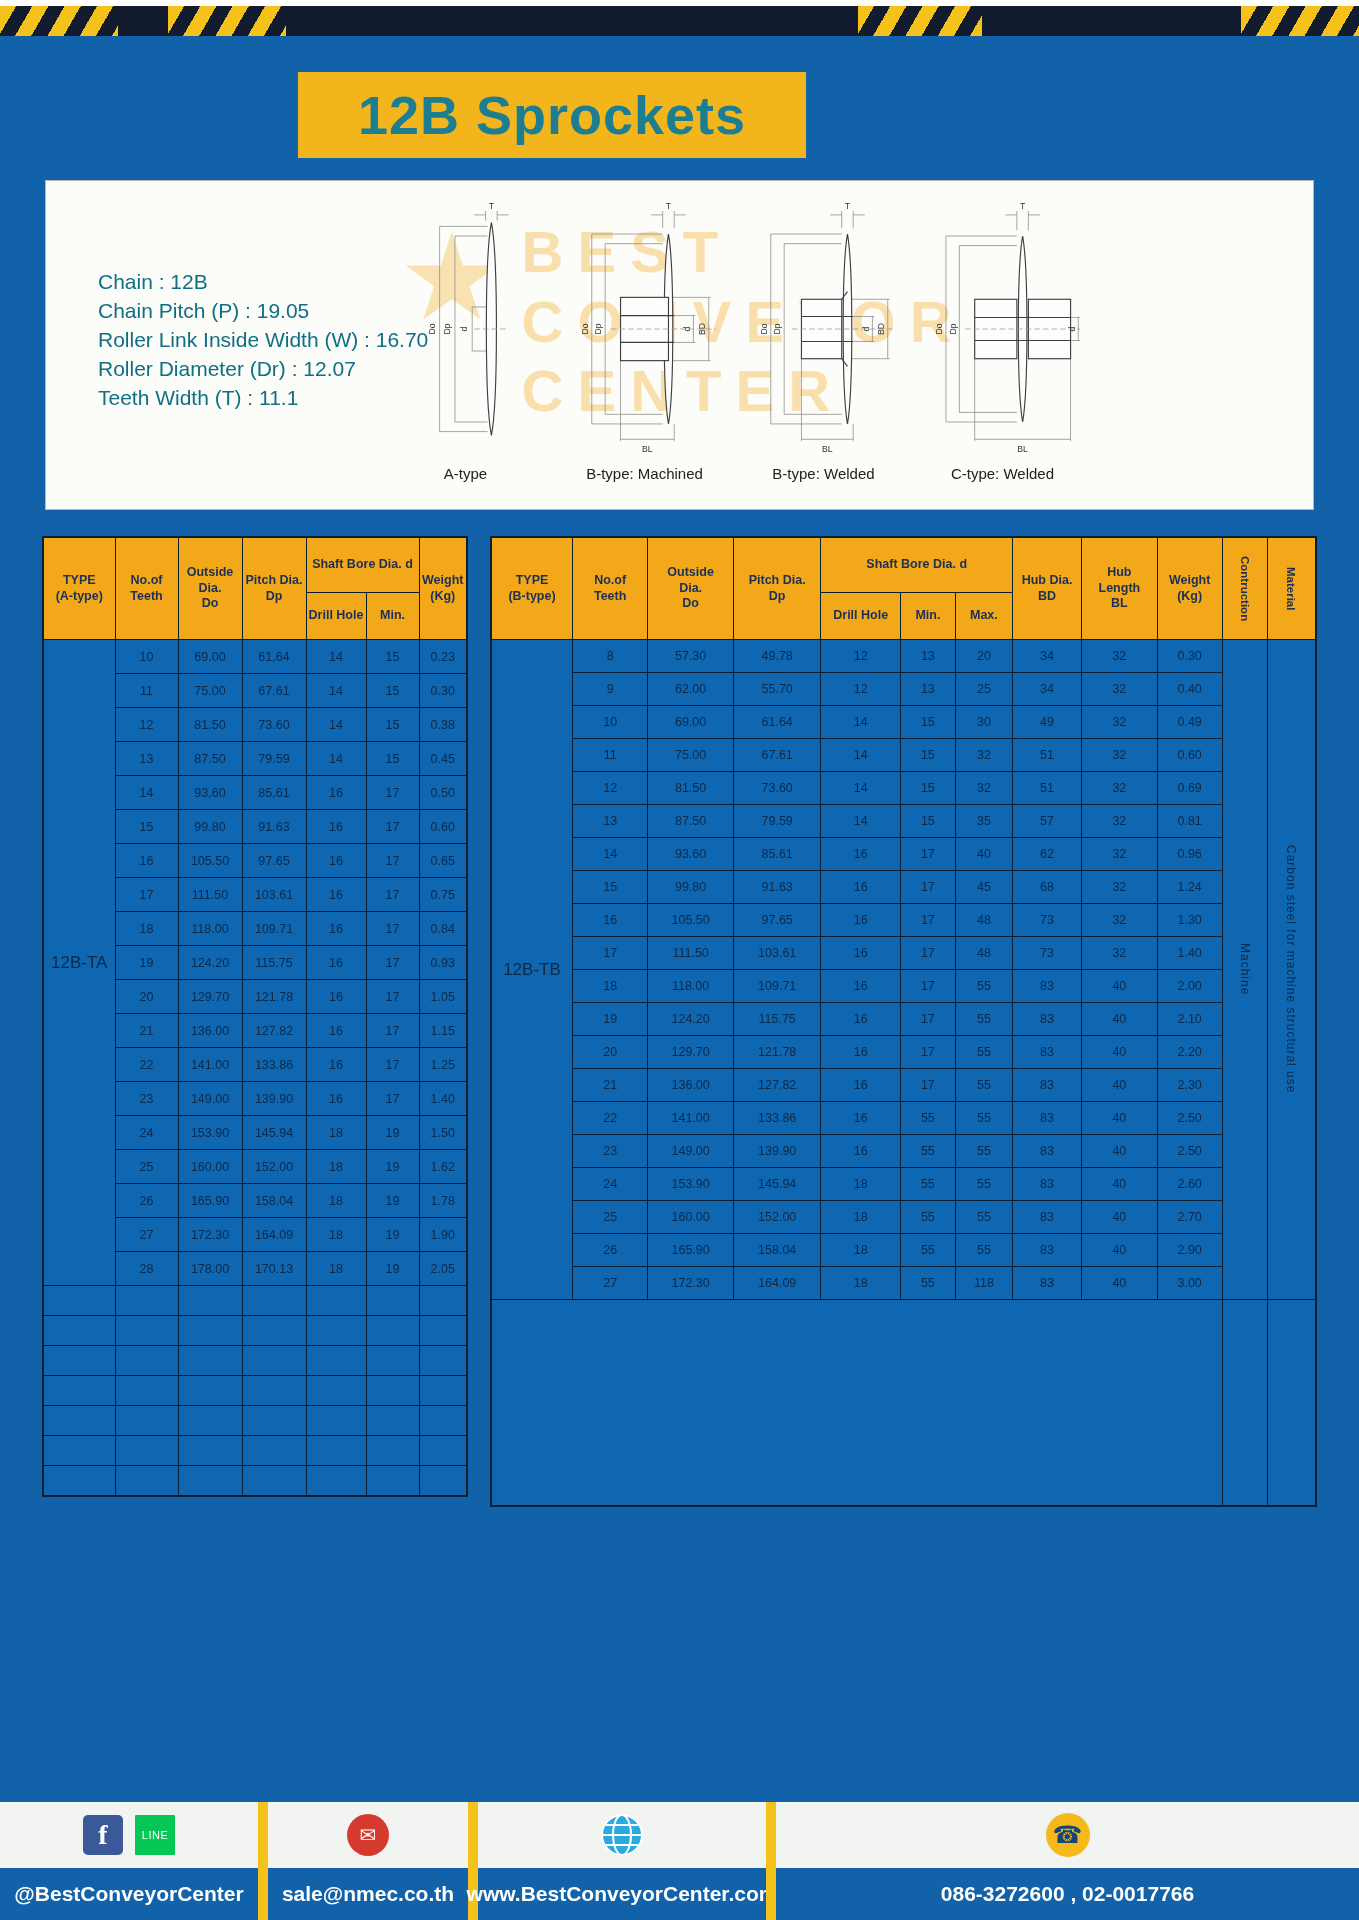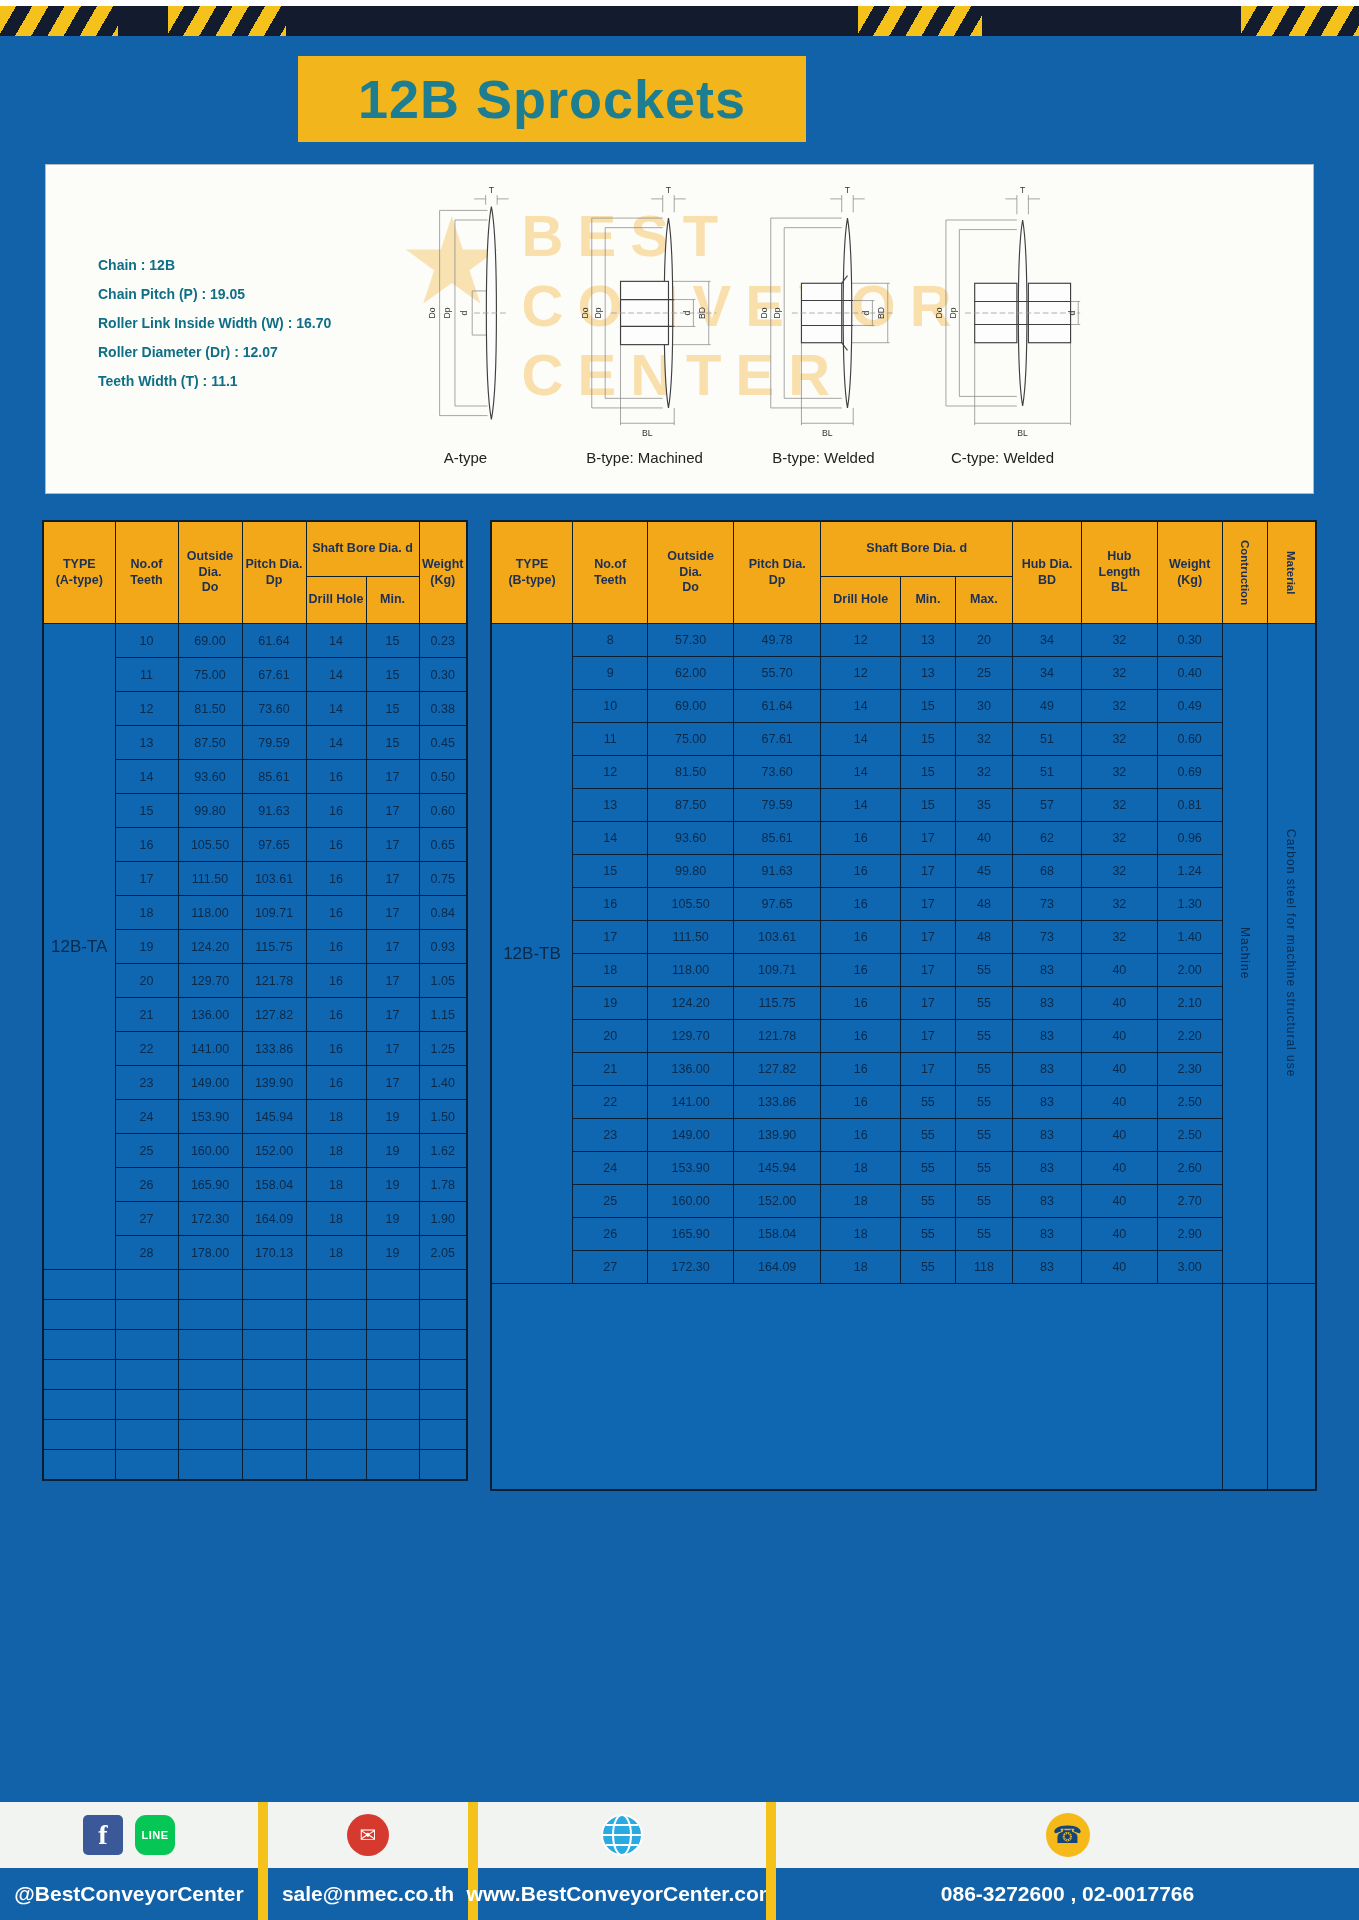--- a/index.html
+++ b/index.html
@@ -3,26 +3,26 @@
 <meta charset="utf-8">
 <style>
   html,body{margin:0;padding:0}
   body{width:1359px;height:1920px;font-family:"Liberation Sans",sans-serif;background:#fff}
   .page{position:relative;width:1359px;height:1920px;background:#1162a8;overflow:hidden}
   .top-white{height:6px;background:#ffffff}
   .top-bar{position:relative;height:30px;background:#131c2e}
   .hazard{position:absolute;top:0;height:100%;background:repeating-linear-gradient(120deg,#f5c21b 0 14px,#131c2e 14px 28px)}
   .hz1{left:0;width:118px}.hz2{left:168px;width:118px}.hz3{left:858px;width:124px}.hz4{right:0;width:118px}
 
-  .title-banner{width:508px;height:86px;margin:20px 0 0 298px;background:#f3b51c;display:flex;align-items:center;justify-content:center}
+  .title-banner{width:508px;height:86px;margin:36px 0 0 298px;background:#f3b51c;display:flex;align-items:center;justify-content:center}
   .title-banner h1{margin:0;font-size:54px;color:#1d7e92;letter-spacing:1px}
 
   .spec-panel{position:relative;margin:22px 45px 0;height:328px;background:#fcfcf9;border:1px solid #b9b9b9;overflow:hidden}
   .spec-lines{position:absolute;left:52px;top:86px;z-index:2}
-  .spec-line{font-size:14px;font-weight:bold;color:#0e6f86;line-height:29px;white-space:nowrap}
+  .spec-line{font-size:21px;font-weight:normal;color:#0e6f86;line-height:29px;white-space:nowrap}
   .watermark{position:absolute;left:352px;top:36px;z-index:0;display:flex;gap:16px;align-items:flex-start}
   .wm-star{font-size:120px;color:rgba(243,173,32,.33);line-height:1}
   .wm-text{font-size:58px;font-weight:bold;letter-spacing:14px;color:rgba(243,173,32,.36);line-height:1.2}
   .drawings{position:absolute;left:338px;top:14px;z-index:1;display:flex;gap:16px}
   .drawing{width:163px;display:flex;flex-direction:column;align-items:center}
   .drawing svg{width:163px;height:268px}
   .drawing-label{font-size:15px;color:#222;margin-top:2px;white-space:nowrap}
 
   .tables{display:flex;gap:22px;margin:26px 42px 0;align-items:flex-start}
   table.tbl{border-collapse:collapse;table-layout:fixed;border:2px solid #0a1e33}
@@ -40,21 +40,21 @@
   th.vert-head{writing-mode:vertical-rl;text-orientation:mixed;font-size:11.5px}
   td.empty-block{height:205px}
 
   .footer{position:absolute;left:0;bottom:0;width:100%;display:flex}
   .f-sec{display:flex;flex-direction:column}
   .s1{width:258px}.s2{width:200px}.s3{width:288px}.s4{flex:1}
   .f-icons{height:66px;background:#f2f4f1;display:flex;align-items:center;justify-content:center;gap:12px}
   .f-label{height:52px;background:#1162a8;display:flex;align-items:center;justify-content:center;color:#fff;font-weight:bold;font-size:21px;white-space:nowrap}
   .f-sep{width:10px;background:#f5c21b}
   .icon-fb{width:40px;height:40px;border-radius:5px;background:#3b5998;color:#fff;font-weight:bold;font-size:28px;display:flex;align-items:center;justify-content:center;font-family:"Liberation Serif",serif}
-  .icon-line{width:40px;height:40px;border-radius:11px;background:#06c755;color:#fff;font-weight:bold;font-size:11px;display:flex;align-items:center;justify-content:center;letter-spacing:.5px}
+  .icon-line{width:40px;height:40px;border-radius:1px;background:#06c755;color:#fff;font-weight:normal;font-size:11px;display:flex;align-items:center;justify-content:center;letter-spacing:.5px}
   .icon-mail{width:42px;height:42px;border-radius:50%;background:#d63a2f;color:#fff;font-size:20px;display:flex;align-items:center;justify-content:center}
   .icon-phone{width:44px;height:44px;border-radius:50%;background:#f5b91a;color:#13457a;font-size:24px;display:flex;align-items:center;justify-content:center}
   .dim-line{stroke:#8a8a8a;stroke-width:0.8;fill:none}
   .obj-line{stroke:#3f3f3f;stroke-width:1.2;fill:#fdfdfd}
   .ctr-line{stroke:#999;stroke-width:0.8;stroke-dasharray:6 3}
   .dim-txt{font-size:9px;fill:#333}
 </style>
 </head>
 <body>
 

